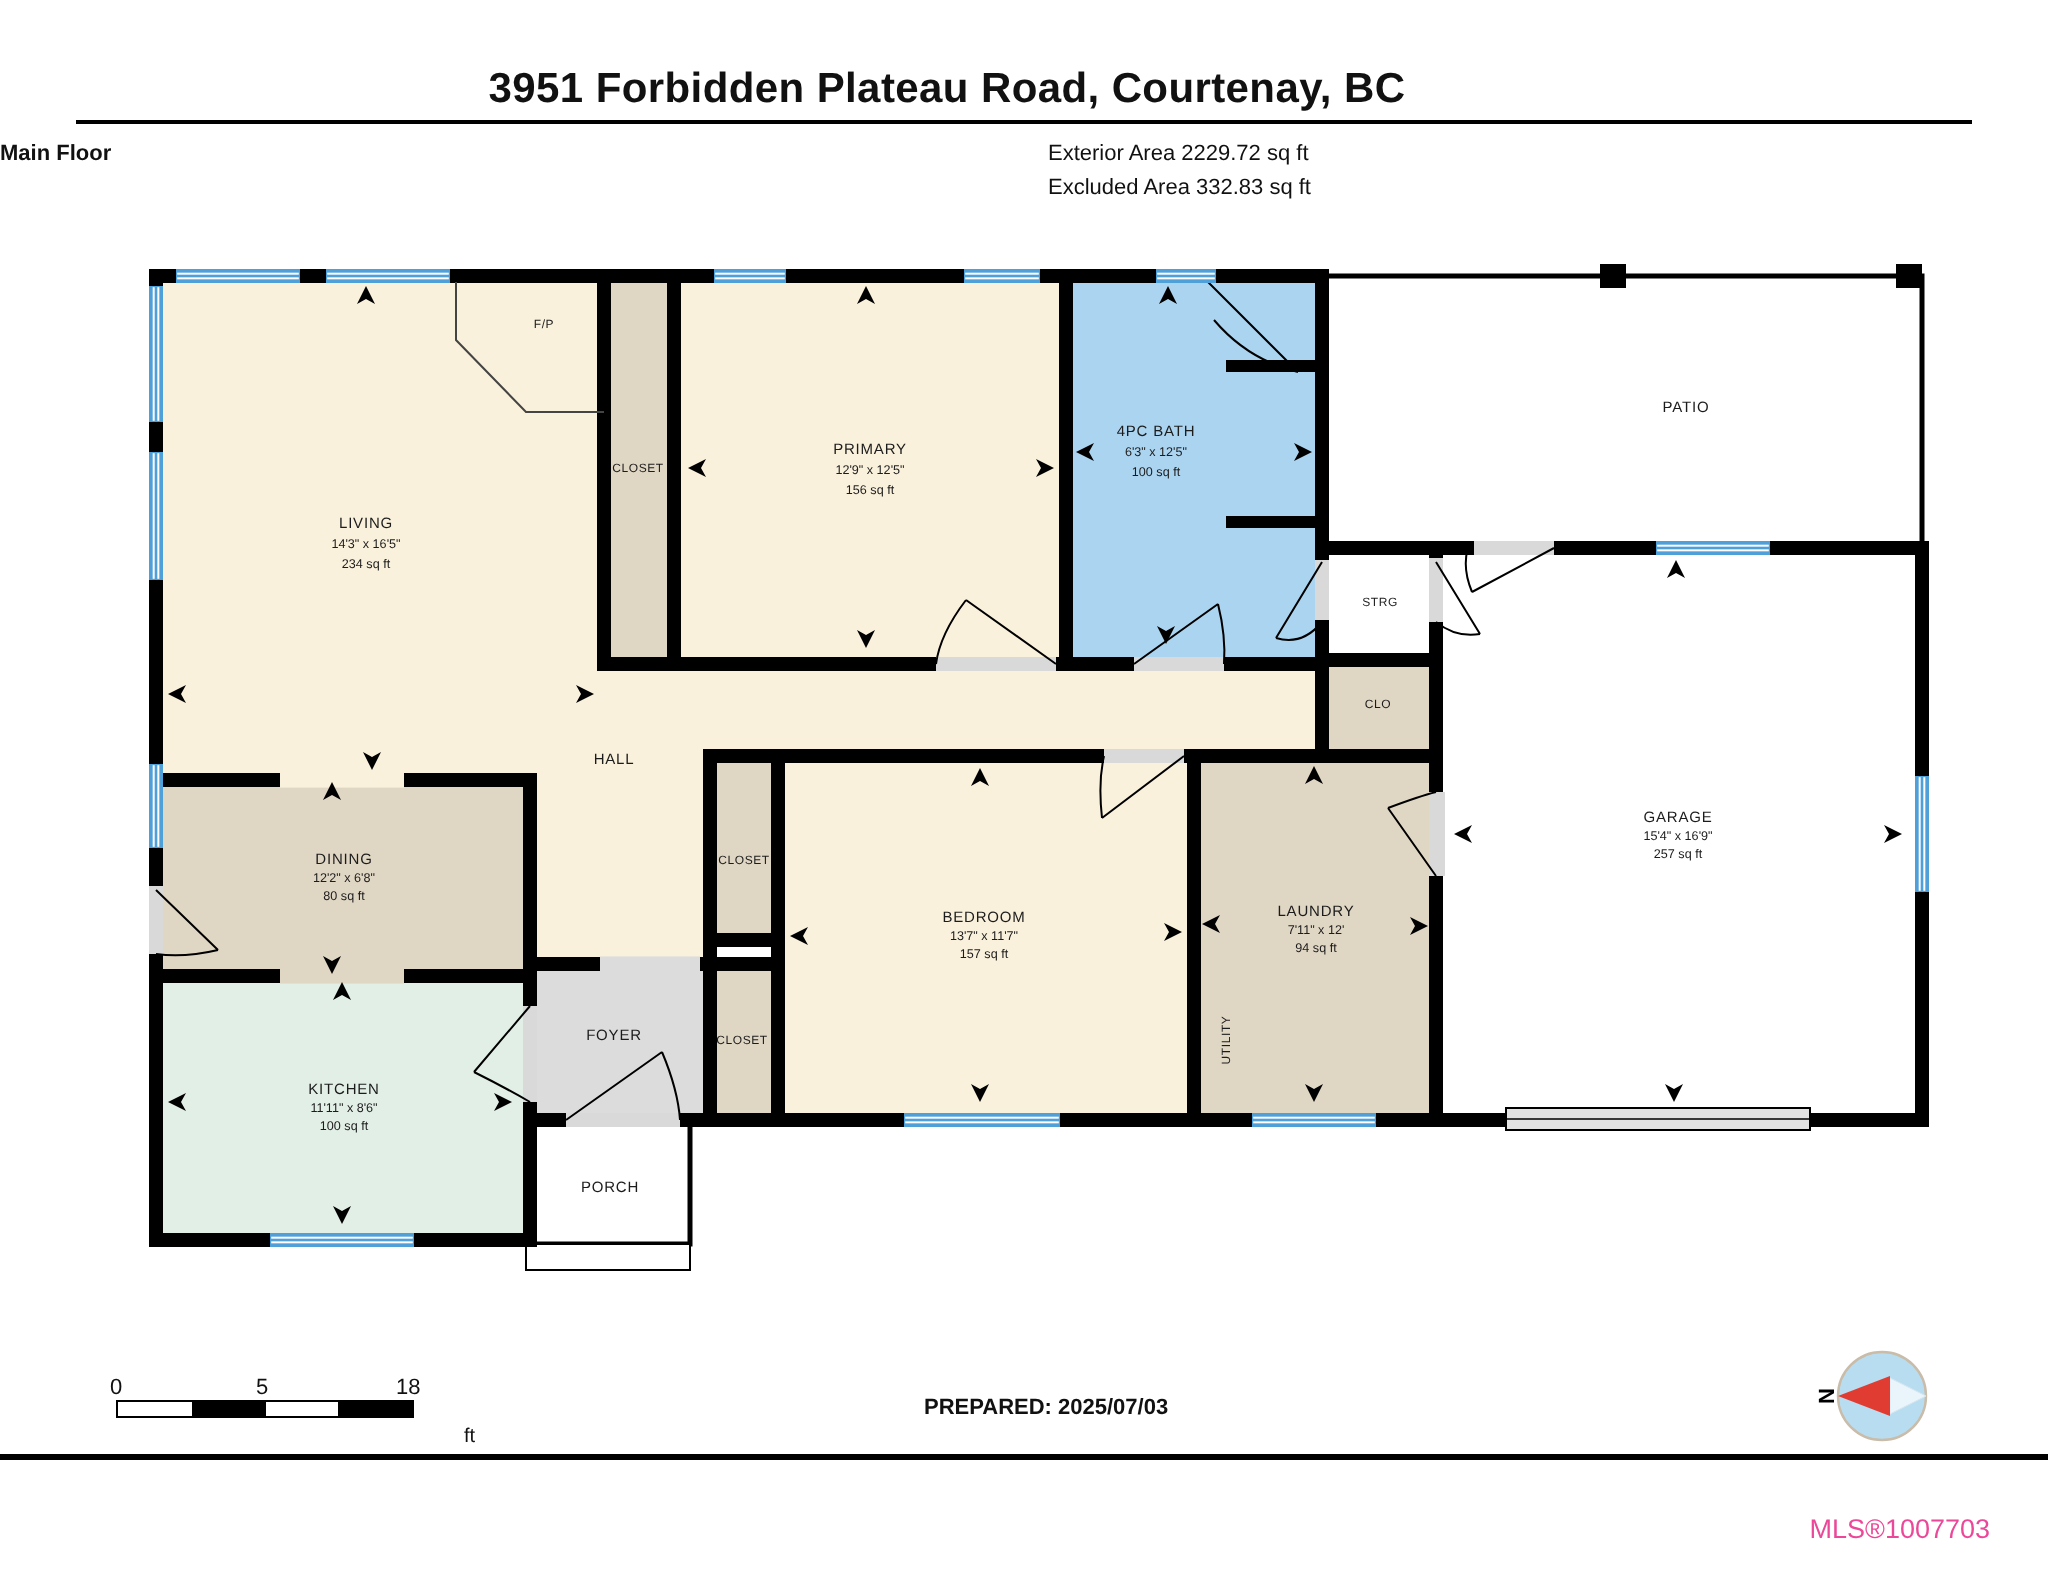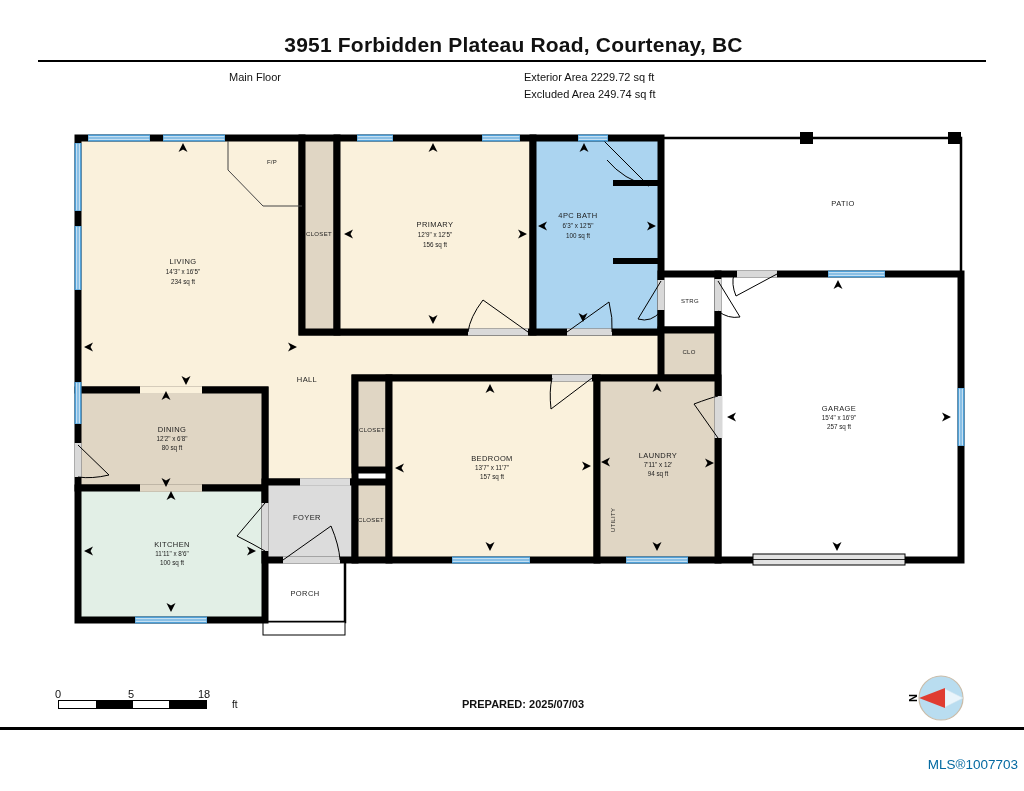--- a/index.html
+++ b/index.html
@@ -1,34 +1,34 @@
 <!DOCTYPE html>
 <html><head>
 <meta charset="utf-8">
 <style>
   html,body{margin:0;padding:0;background:#fff;}
   #page{position:relative;width:1024px;height:791px;background:#fff;overflow:hidden;
         font-family:"Liberation Sans", sans-serif;color:#111;}
   .abs{position:absolute;}
-  #title{top:33px;left:0;width:947px;text-align:center;font-size:21px;font-weight:bold;letter-spacing:.2px;padding-left:40px;}
+  #title{top:33px;left:0;width:947px;text-align:center;font-size:21px;font-weight:bold;letter-spacing:.2px;}
   #rule-top{top:60px;left:38px;width:948px;height:2px;background:#000;}
-  #floor-label{top:71px;left:0;width:510px;text-align:center;font-size:11px;font-weight:normal;}
+  #floor-label{top:71px;left:0;width:510px;text-align:left;font-size:11px;font-weight:bold;}
   #ext-area{top:71px;left:524px;font-size:11px;}
   #exc-area{top:88px;left:524px;font-size:11px;}
   #prepared{top:698px;left:462px;font-size:11px;font-weight:bold;}
   #rule-bottom{top:727px;left:0;width:1024px;height:3px;background:#000;}
   #disclaimer{top:734px;left:38px;width:950px;font-size:9.5px;}
-  #mls{top:757px;right:6px;font-size:13.5px;color:#0369a1;}
+  #mls{top:757px;right:29px;font-size:13.5px;color:#ec4899;}
   
   #scalebar{top:688px;left:50px;width:190px;height:26px;font-size:11px;}
   .tick{position:absolute;top:0;}
   #bar{position:absolute;top:12px;left:8px;width:147px;height:7px;border:1px solid #000;display:flex;}
   .seg{height:100%;flex:1;}
   .seg.w{background:#fff;} .seg.b{background:#000;}
-  #ft-label{position:absolute;top:11px;left:162px;font-size:10px;padding-left:20px;}
+  #ft-label{position:absolute;top:25px;left:162px;font-size:10px;padding-left:20px;}
   
   svg{position:absolute;top:0;left:0;}
   .room{stroke:#000;stroke-width:7;stroke-linejoin:miter;}
   .thin{stroke-width:2.5;}
   .cream{fill:#FAF1DC;} .tan{fill:#E0D6C4;} .mint{fill:#E2EFE6;}
   .bathblue{fill:#ABD4F0;} .graylt{fill:#DCDCDC;} .white{fill:#FFFFFF;}
   .jamb{fill:#D9D9D9;}
   .door{stroke:#000;stroke-width:1;fill:none;}
   .fpline{stroke:#444;stroke-width:1;fill:none;}
   .stub{fill:#000;}
@@ -41,21 +41,21 @@
 </style>
 </head>
 <body>
 
 <div id="page">
 
   <div class="abs" id="title">3951 Forbidden Plateau Road, Courtenay, BC</div>
   <div class="abs" id="rule-top"></div>
   <div class="abs" id="floor-label">Main Floor</div>
   <div class="abs" id="ext-area">Exterior Area 2229.72 sq ft</div>
-  <div class="abs" id="exc-area">Excluded Area 249.74 sq ft</div>
+  <div class="abs" id="exc-area">Excluded Area 332.83 sq ft</div>
 
   <svg width="1024" height="791" viewBox="0 0 1024 791">
 
     <rect class="room white thin" x="661" y="138" width="300" height="136"></rect>
     <rect class="room white thin" x="265" y="560" width="80" height="62"></rect>
     <rect class="step" x="263" y="622" width="82" height="13"></rect>
     <rect class="stub" x="800" y="132" width="13" height="12"></rect>
     <rect class="stub" x="948" y="132" width="13" height="12"></rect>
 
     <polygon class="room cream" points="78,138 302,138 302,332 662,332 662,378 355,378 355,482 265,482 265,390 78,390"></polygon>

